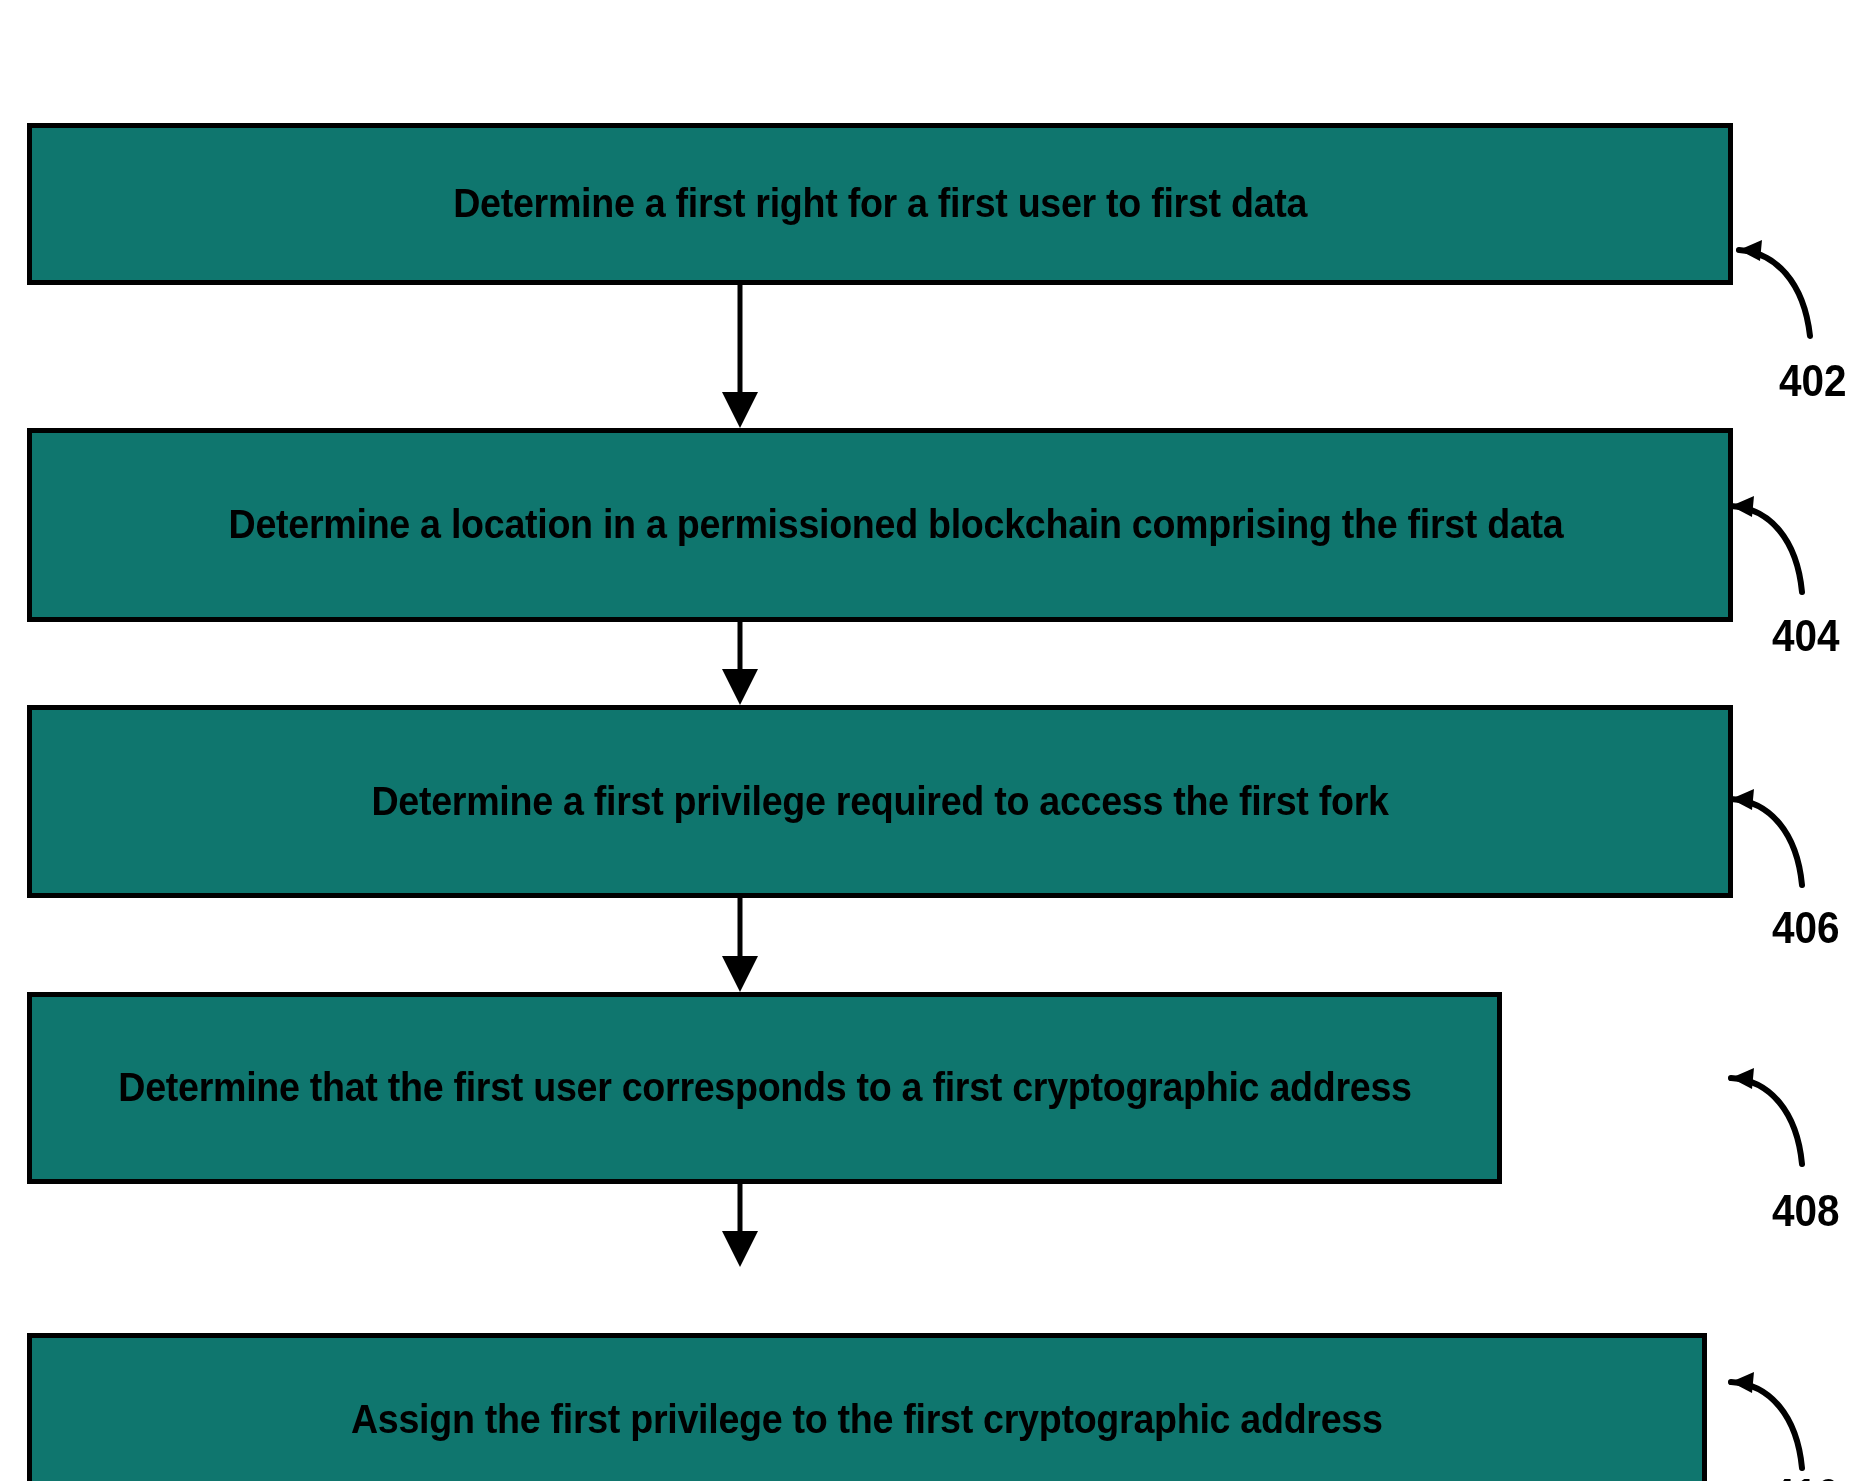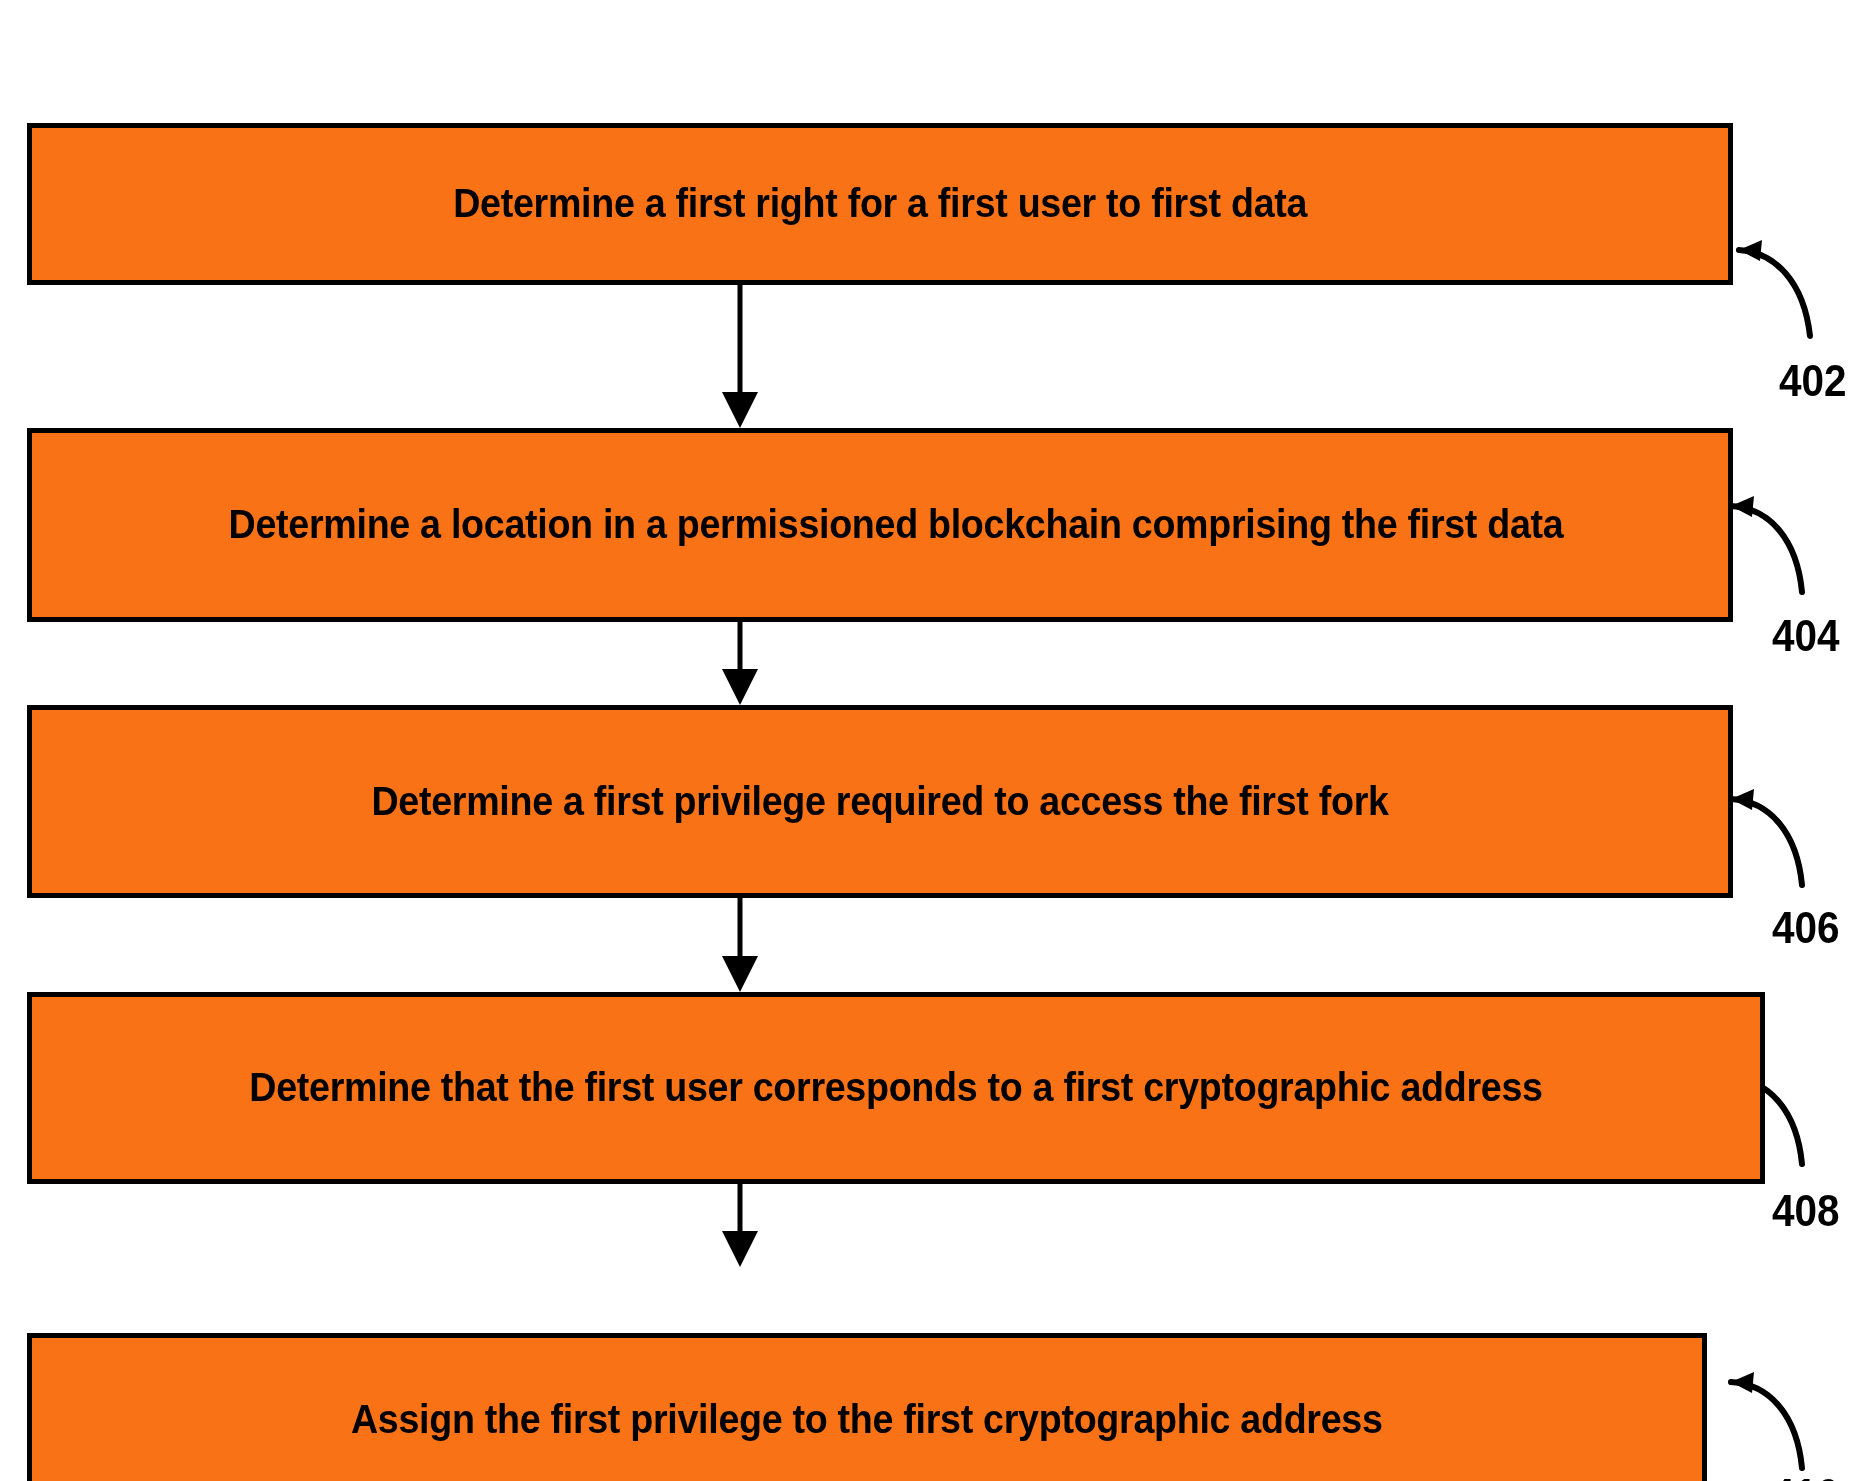--- a/index.html
+++ b/index.html
@@ -12,21 +12,21 @@
     width: 1875px;
     height: 1481px;
     background: #ffffff;
     overflow: hidden;
     font-family: "Liberation Sans", "DejaVu Sans", sans-serif;
   }
   .flow-box {
     position: absolute;
     box-sizing: border-box;
     border: 5px solid #000000;
-    background: #f97316;
+    background: #0f766e;
     display: flex;
     align-items: center;
     justify-content: center;
     text-align: center;
   }
   .flow-box .box-text {
     font-family: "Liberation Sans", "DejaVu Sans", sans-serif;
     font-weight: bold;
     font-size: 40px;
     line-height: 1.18;
@@ -113,21 +113,21 @@
   </div>
 
   <div class="flow-box" style="left:27px; top:428px; width:1706px; height:194px;padding-left:33px;">
     <span class="box-text">Determine a location in a permissioned blockchain comprising the first data</span>
   </div>
 
   <div class="flow-box" style="left:27px; top:705px; width:1706px; height:193px;">
     <span class="box-text">Determine a first privilege required to access the first fork</span>
   </div>
 
-  <div class="flow-box" style="left:27px; top:992px; width:1738px; height:192px;">
+  <div class="flow-box" style="left:27px; top:992px; width:1475px; height:192px;">
     <span class="box-text">Determine that the first user corresponds to a first cryptographic address</span>
   </div>
 
   <div class="flow-box" style="left:27px; top:1333px; width:1680px; height:173px;">
     <span class="box-text">Assign the first privilege to the first cryptographic address</span>
   </div>
 
   <div class="ref-label" style="left:1779px; top:356px;">402</div>
   <div class="ref-label" style="left:1772px; top:611px;">404</div>
   <div class="ref-label" style="left:1772px; top:903px;">406</div>

